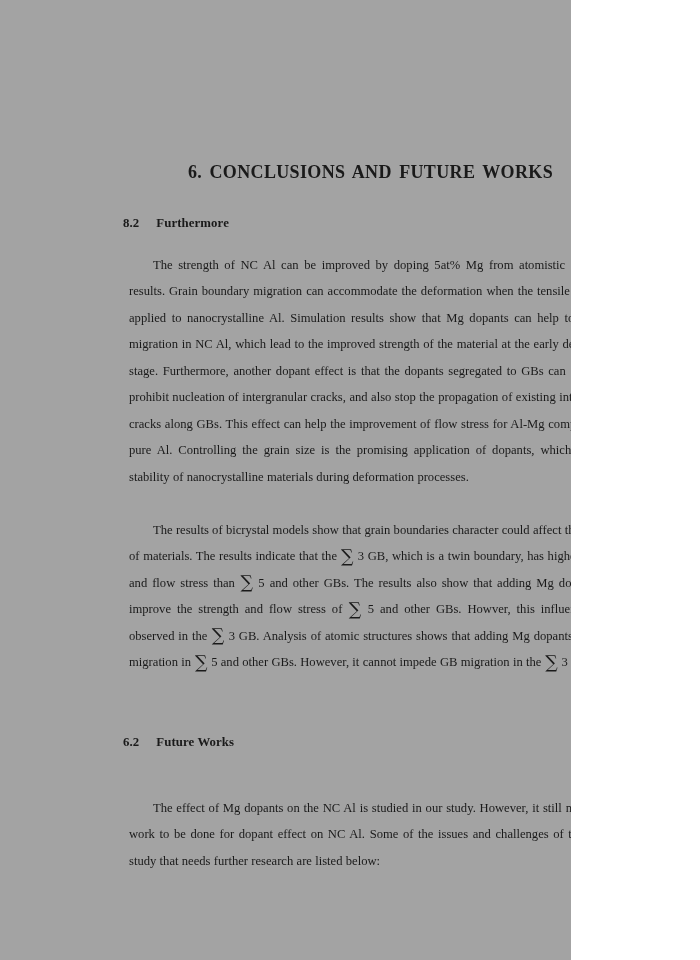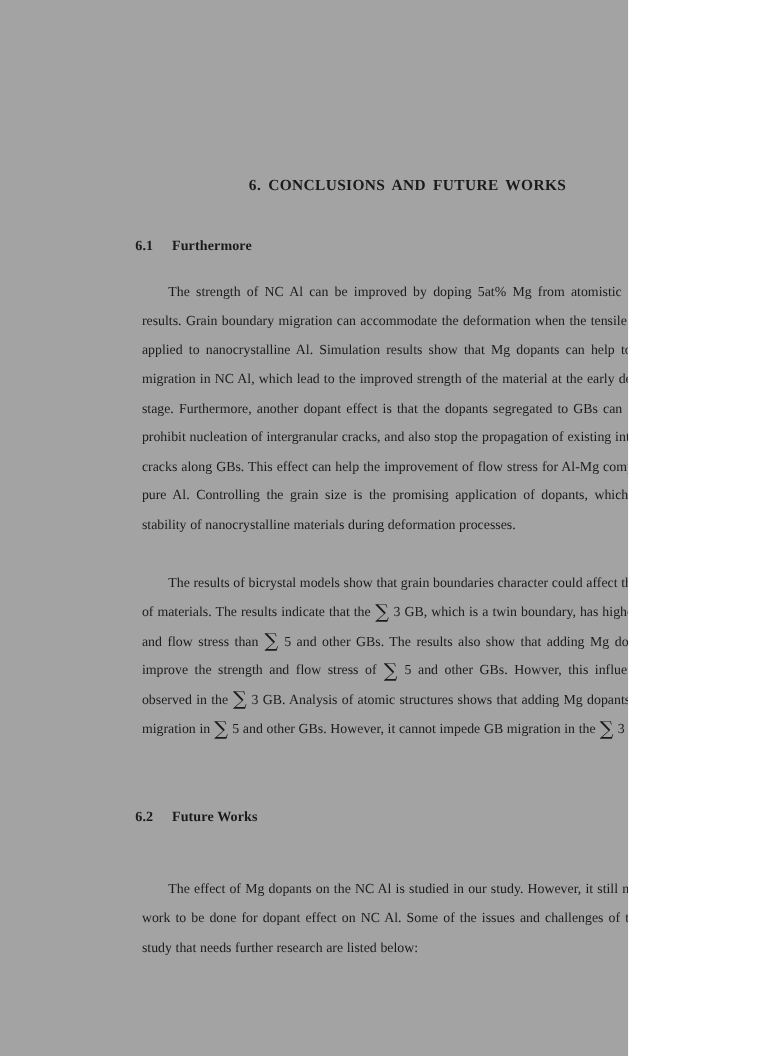--- a/index.html
+++ b/index.html
@@ -37,21 +37,21 @@
     top: 0;
     width: 495px;
   }
 
   
   .chapter-title {
     margin: 0;
     padding: 0;
     text-align: center;
     font-weight: bold;
-    font-size: 14px;
+    font-size: 18px;
     letter-spacing: 0.35px;
     word-spacing: 2.5px;
     position: absolute;
     top: 162px;
     left: 0;
     width: 495px;
   }
 
   
   .section-heading {
@@ -102,21 +102,21 @@
 <body>
 
 <div class="page">
 
   <div class="page-number">44</div>
 
   <div class="content">
 
     <h1 class="chapter-title">6.  CONCLUSIONS AND FUTURE WORKS</h1>
 
-    <h2 class="section-heading" id="heading-6-1"><span class="sec-num">6.1</span><span class="sec-gap"></span><span class="sec-title">Furthermore</span></h2>
+    <h2 class="section-heading" id="heading-6-1"><span class="sec-num">8.2</span><span class="sec-gap"></span><span class="sec-title">Furthermore</span></h2>
 
     <p class="para" id="para-1">The strength of NC Al can be improved by doping 5at% Mg from atomistic simulation results. Grain boundary migration can accommodate the deformation when the tensile loading is applied to nanocrystalline Al. Simulation results show that Mg dopants can help to stop GB migration in NC Al, which lead to the improved strength of the material at the early deformation stage. Furthermore, another dopant effect is that the dopants segregated to GBs can effectively prohibit nucleation of intergranular cracks, and also stop the propagation of existing intergranular cracks along GBs. This effect can help the improvement of flow stress for Al-Mg compared with pure Al. Controlling the grain size is the promising application of dopants, which improves stability of nanocrystalline materials during deformation processes.</p>
 
     <p class="para" id="para-2"><span>The results of bicrystal models show that grain boundaries character could affect the strength of materials. The results indicate that the </span><span class="sigma">∑</span><span> 3 GB, which is a twin boundary, has higher strength and flow stress than </span><span class="sigma">∑</span><span> 5 and other GBs. The results also show that adding Mg dopants cam improve the strength and flow stress of </span><span class="sigma">∑</span><span> 5 and other GBs. Howver, this influence is not observed in the </span><span class="sigma">∑</span><span> 3 GB. Analysis of atomic structures shows that adding Mg dopants stops GB migration in </span><span class="sigma">∑</span><span> 5 and other GBs. However, it cannot impede GB migration in the </span><span class="sigma">∑</span><span> 3 GB.</span></p>
 
     <h2 class="section-heading" id="heading-6-2"><span class="sec-num">6.2</span><span class="sec-gap"></span><span class="sec-title">Future Works</span></h2>
 
     <p class="para" id="para-3">The effect of Mg dopants on the NC Al is studied in our study. However, it still needs more work to be done for dopant effect on NC Al. Some of the issues and challenges of the current study that needs further research are listed below:</p>
 
   </div>

